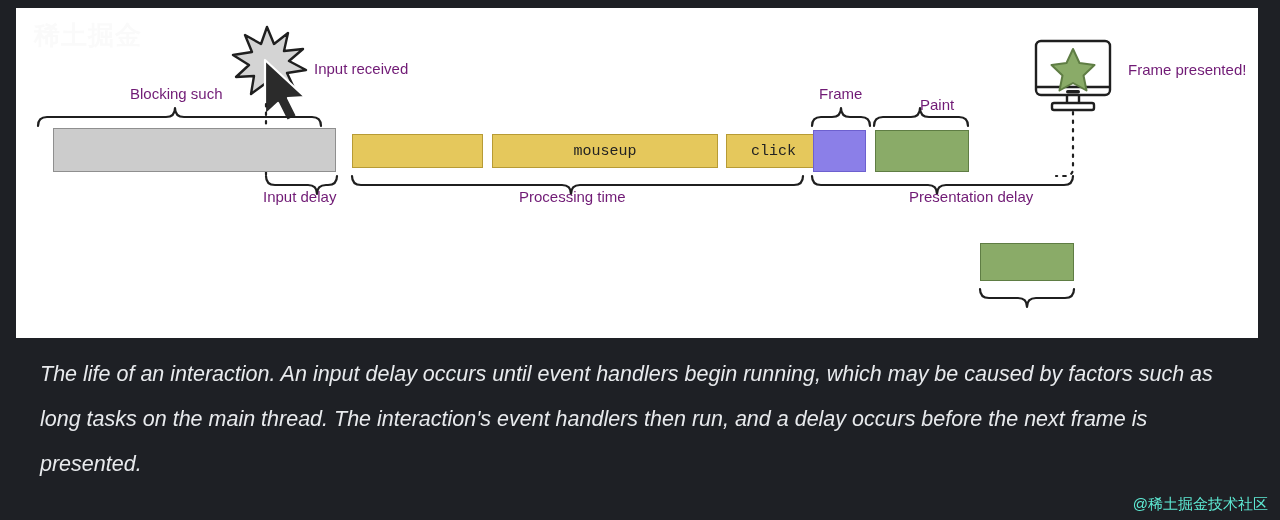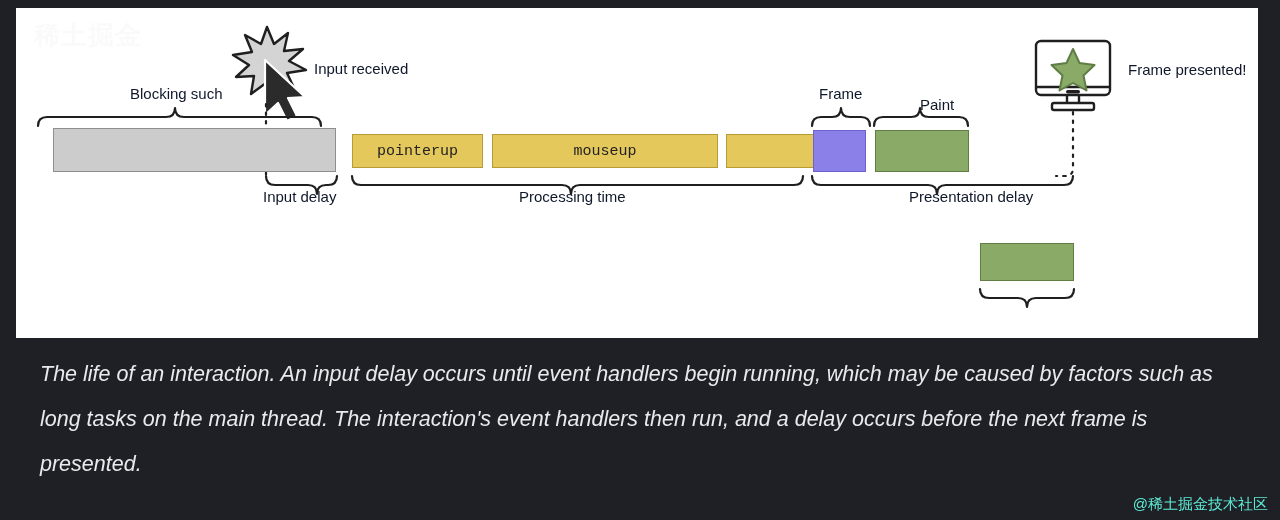--- a/index.html
+++ b/index.html
@@ -27,21 +27,21 @@
     white-space: nowrap;
   }
 
   
   .diagram { position: absolute; left: 0; top: 0; width: 1242px; height: 330px; }
 
   .lbl {
     position: absolute;
     font-family: "Liberation Sans", sans-serif;
     font-size: 15px;
-    color: #0f172a;
+    color: #701a75;
     white-space: nowrap;
   }
   .boxlbl {
     position: absolute;
     display: flex; align-items: center; justify-content: center;
     font-family: "Liberation Mono", monospace;
     font-size: 15px;
     color: #222;
     white-space: nowrap;
   }
@@ -140,26 +140,26 @@
         <path d="M1057 41 L1063.5 55 L1078.5 57 L1067.5 67.5 L1070.5 82.5
                  L1057 75 L1043.5 82.5 L1046.5 67.5 L1035.5 57 L1050.5 55 Z" fill="#8aab68" stroke="#5f7d44" stroke-width="2" stroke-linejoin="round"></path>
       </g>
 
       <path class="dot" d="M1057 104 L1057 160 q0 8 -8 8 L1040 168"></path>
     </svg>
 
     <div class="tbox box-blocking" style="left:37px;  top:120px; width:283px; height:44px;"></div>
 
     <div class="tbox box-event" style="left:336px; top:126px; width:131px; height:34px;"></div>
-    <div class="boxlbl" style="left:336px; top:126px; width:131px; height:34px;">pointerup</div>
 
     <div class="tbox box-event" style="left:476px; top:126px; width:226px; height:34px;"></div>
     <div class="boxlbl" style="left:476px; top:126px; width:226px; height:34px;border-radius:6px;">mouseup</div>
 
     <div class="tbox box-event" style="left:710px; top:126px; width:95px; height:34px;"></div>
+    <div class="boxlbl" style="left:710px; top:126px; width:95px; height:34px;">click</div>
 
     <div class="tbox box-render" style="left:797px; top:122px; width:53px; height:42px;"></div>
 
     <div class="tbox box-paint" style="left:859px; top:122px; width:94px; height:42px;"></div>
 
     <div class="tbox box-paint" style="left:964px; top:235px; width:94px; height:38px;"></div>
 
     <div class="lbl" style="left:298px; top:52px;">Input received</div>
 
     <div class="lbl" style="left:1112px; top:53px;">Frame presented!</div>

